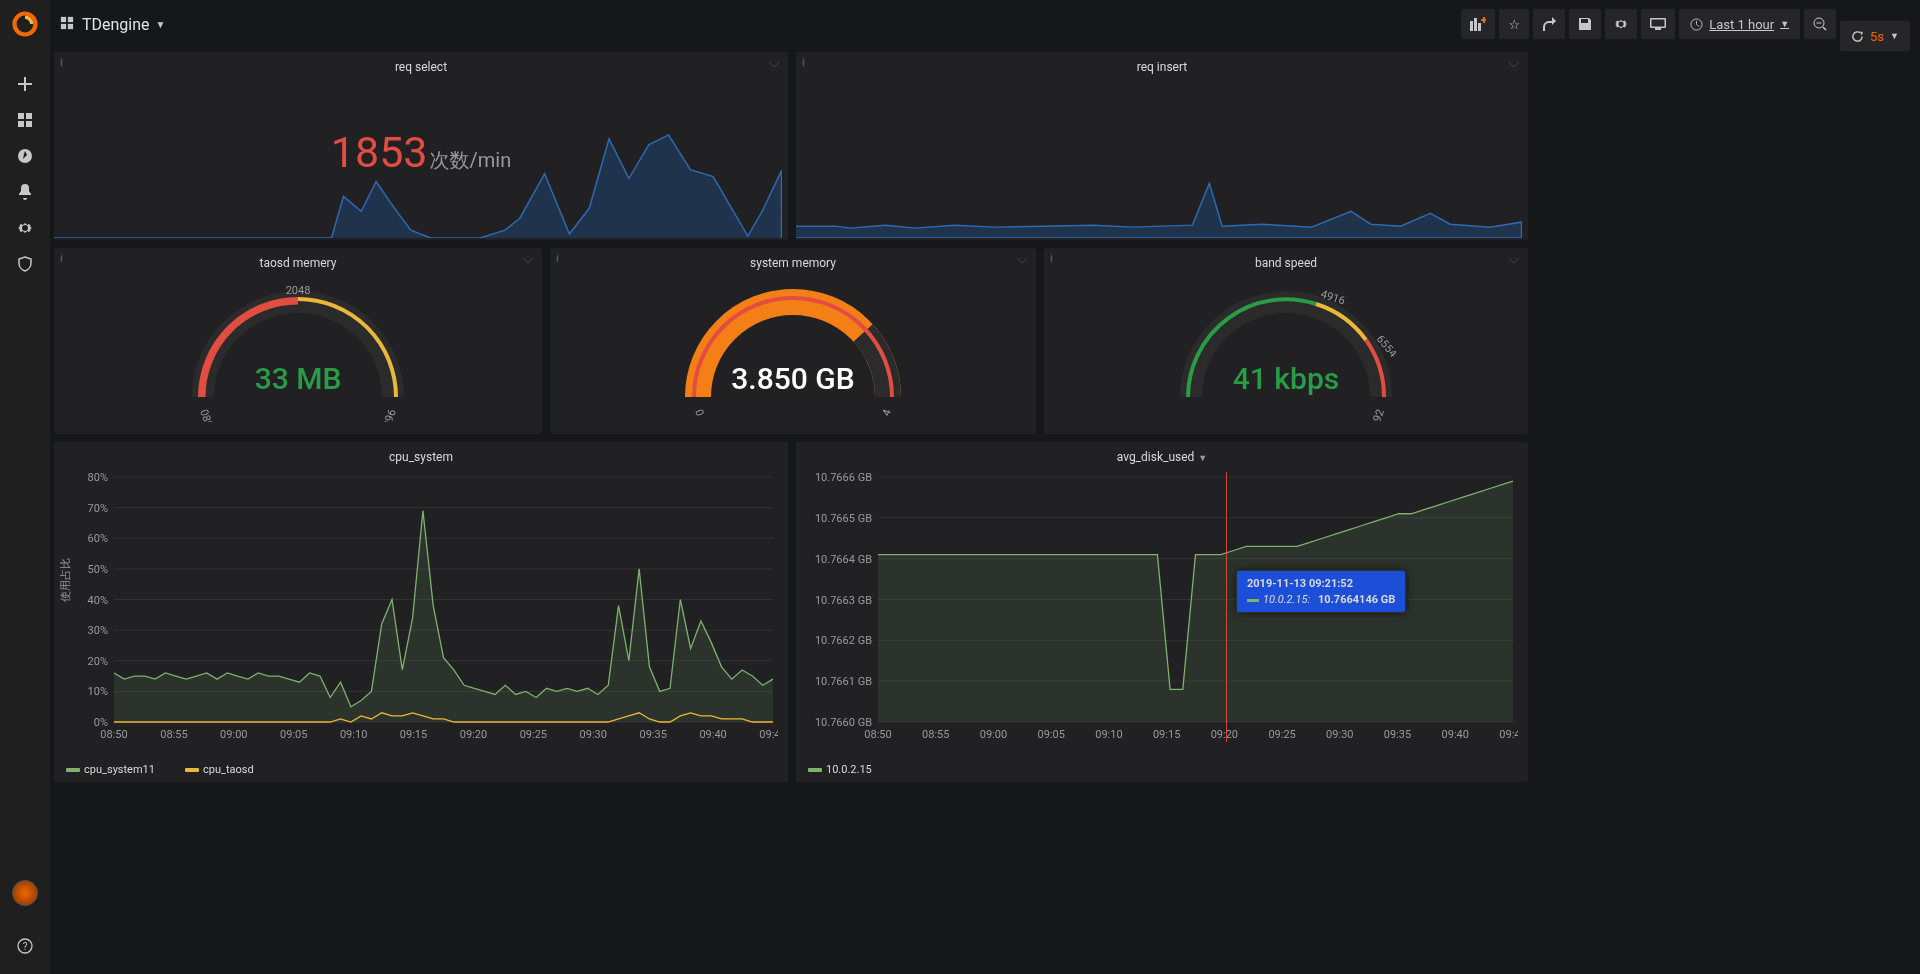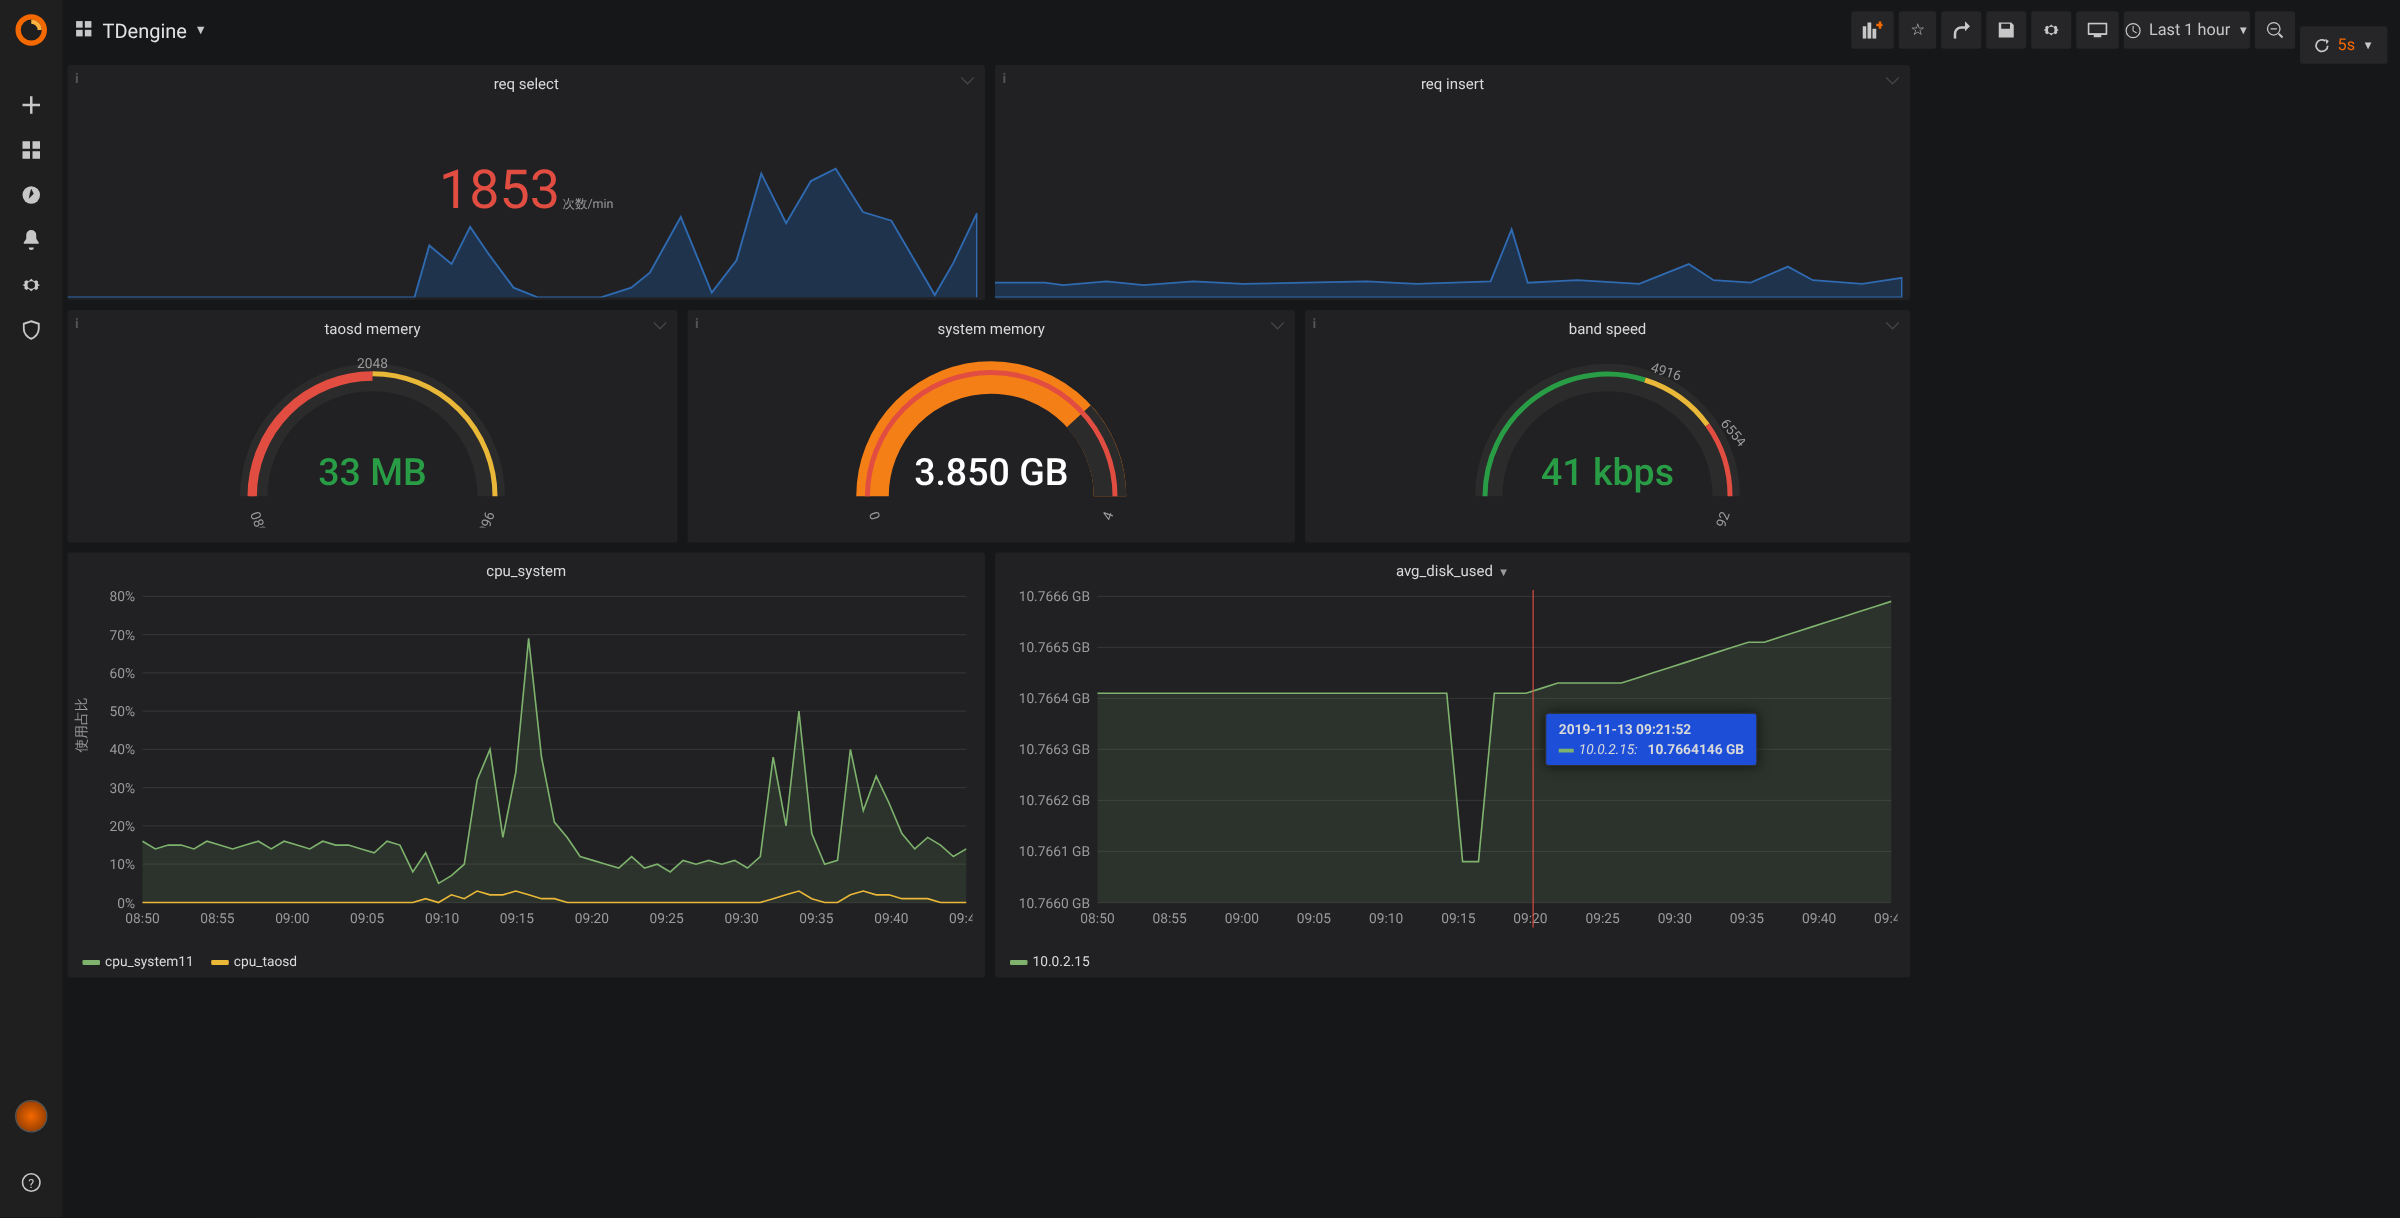--- a/index.html
+++ b/index.html
@@ -25,38 +25,38 @@
 .main { position:absolute; left:50px; top:48px; right:10px; bottom:0; padding:6px; }
 .panel { position:absolute; background:#212124; border-radius:2px; }
 .panel-corner { position:absolute; left:6px; top:4px; color:#555; font-size:11px; font-weight:bold; cursor:pointer; }
 .panel-menu { position:absolute; right:8px; top:6px; opacity:.35; cursor:pointer; }
 .panel-title { text-align:center; color:#d8d9da; font-size:12px; padding-top:8px; font-weight:400; }
 .panel-title .caret{font-size:9px;color:#9a9a9a;margin-left:4px;}
 
 
 .bigstat { position:absolute; left:0; right:0; top:40%; text-align:center; }
 .bigstat .val { font-size:43px; font-weight:400; }
-.bigstat .unit { font-size:10px; color:#999; margin-left:2px;margin-top:32px; }
+.bigstat .unit { font-size:20px; color:#999; margin-left:2px;margin-top:32px; }
 .req-select .val { color:#e24d42; }
 .req-insert .val { color:#ef843c; }
 
 
 .spark { position:absolute; left:0; right:0; bottom:2px; height:58%; }
 .spark polyline { fill:rgba(31,80,140,.4); stroke:#2f6ab0; stroke-width:1.5; }
 
 
 .gauge-val { position:absolute; left:0; right:0; top:61%; text-align:center; font-size:30px; color:#299c46; font-weight:500;}
 .gauge-val.red { color:#ffffff; }
 .gauge-svg { position:absolute; left:50%; transform:translateX(-50%); }
 
 
 .chart-svg { position:absolute; left:10px; right:10px; top:30px; bottom:40px; }
 .axis-text { fill:#9a9a9a; font-size:11px; }
 .grid-line { stroke:#333; stroke-width:1; }
-.legend { position:absolute; left:12px; bottom:6px; font-size:11px; color:#d8d9da; display:flex; gap:14px;}
+.legend { position:absolute; left:12px; bottom:6px; font-size:11px; color:#d8d9da; display:flex; gap:30px;}
 .legend span.sw{display:inline-block;width:14px;height:4px;vertical-align:middle;margin-right:4px;border-radius:1px;}
 .ylabel-cn{position:absolute;left:4px;top:50%;transform:rotate(-90deg) translateX(10px);transform-origin:left top;font-size:11px;color:#9a9a9a;}
 
 
 .tooltip { position:absolute; background:#1d4ed8; border:1px solid #2f2f2f; border-radius:3px; padding:6px 10px; font-size:11px; color:#d8d9da; box-shadow:0 0 10px rgba(0,0,0,.6); z-index:50;}
 .tooltip .tt-series{color:#d8d9da;font-style:italic;}
 .tooltip .sw{display:inline-block;width:12px;height:3px;vertical-align:middle;margin-right:4px;background:#7eb26d;}
 .tooltip .tt-val{font-weight:700;margin-left:8px;}
 .crosshair{position:absolute;top:0;bottom:0;width:1px;background:#e24d42;opacity:.9;}
 </style>
@@ -148,21 +148,21 @@
         <path fill="currentColor" d="M8 5a3 3 0 100 6 3 3 0 000-6zm7 3l-1.7.9.2 1.9-1.6 1.1-1.7-.9L8 13l-2.2-2-1.7.9L2.5 10.8l.2-1.9L1 8l1.7-.9-.2-1.9L4.1 4.1l1.7.9L8 3l2.2 2 1.7-.9 1.6 1.1-.2 1.9L15 8z"></path>
       </svg>
     </div>
   <div class="tb-btn">
       <svg width="16" height="12" viewBox="0 0 16 12">
         <rect fill="currentColor" x="0" y="0" width="16" height="10" rx="1"></rect>
         <rect fill="#262628" x="1.5" y="1.5" width="13" height="7"></rect>
         <rect fill="currentColor" x="5" y="10" width="6" height="2"></rect>
       </svg>
     </div>
-  <div class="tb-btn" style="padding:0 0;">
+  <div class="tb-btn" style="padding:0 10px;text-decoration:underline;">
     <svg width="13" height="13" viewBox="0 0 14 14" style="margin-right:6px;">
         <circle fill="none" stroke="currentColor" cx="7" cy="7" r="6"></circle>
         <path stroke="currentColor" d="M7 3v4l3 2"></path>
       </svg>
     <span>Last 1 hour</span>
     <span style="margin-left:6px;font-size:9px;">▼</span>
   </div>
   <div class="tb-btn">
       <svg width="14" height="14" viewBox="0 0 14 14">
         <circle fill="none" stroke="currentColor" cx="6" cy="6" r="5"></circle>

